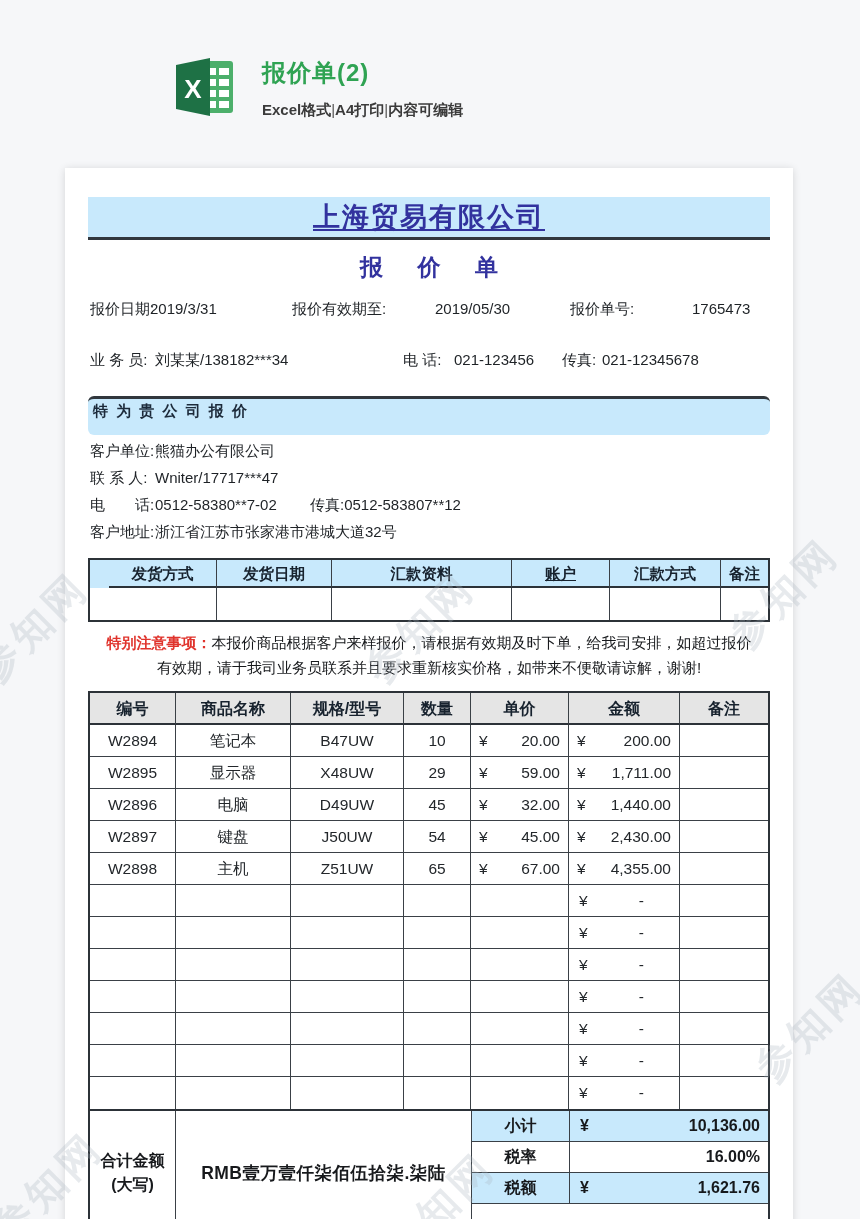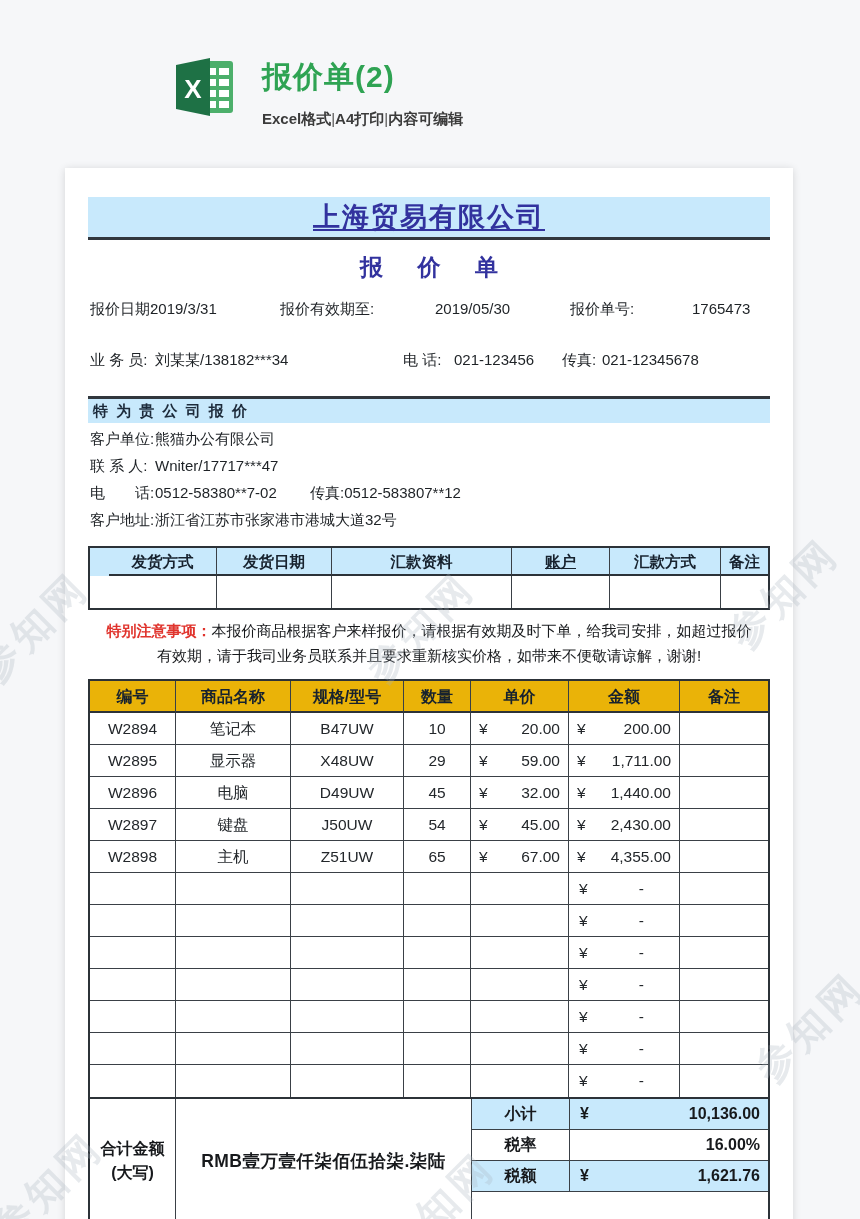--- a/index.html
+++ b/index.html
@@ -8,21 +8,21 @@
     position: relative;
     background: #f6f7f9;
     font-family: "Liberation Sans", "DejaVu Sans", sans-serif;
     color: #1e2226;
   }
 
   
   .top-header { position: absolute; left: 172px; top: 55px; display: flex; gap: 26px; }
   .xl-icon { width: 64px; height: 64px; flex: 0 0 auto; }
   .head-text { padding-top: 2px; }
-  .page-title { font-size: 30px; font-weight: bold; color: #2fa353; letter-spacing: 1px; }
+  .page-title { font-size: 24px; font-weight: bold; color: #2fa353; letter-spacing: 1px; }
   .page-sub { margin-top: 12px; display: flex; gap: 0; font-size: 15px; font-weight: bold; color: #3b3b3b; }
   .page-sub .divider { color: #555; font-weight: normal; }
 
   
   .card {
     position: absolute; left: 65px; top: 168px;
     width: 728px; height: 1105px;
     background: #ffffff;
     box-shadow: 0 1px 8px rgba(0,0,0,.14);
     padding: 0 23px;
@@ -47,42 +47,42 @@
   }
 
   .abs-row { position: relative; height: 20px; font-size: 15px; }
   .abs-row span { position: absolute; top: 0; white-space: nowrap; }
 
   .meta-row { margin-top: 17px; }
   .sales-row { margin-top: 31px; }
   .addr-row { margin-top: 10px; }
 
   .section-bar {
-    margin-top: 25px; height: 27px;
+    margin-top: 25px; height: 39px;
     background: #c8e9fc; border-top: 3px solid #31373d;
     font-size: 15px; font-weight: bold; color: #1c2a3a;
-    line-height: 24px; padding-left: 5px; letter-spacing: 2px;
+    line-height: 24px; padding-left: 5px; letter-spacing: 2px; border-radius: 6px;
   }
   .cust-row { height: 27px; font-size: 15px; }
   .cust-first { margin-top: 7px; }
 
   
   .grid-table { border: 2px solid #2c3238; margin-top: 8px; }
   .g-row { display: flex; }
   .g-row > div { border-right: 1px solid #3a4046; overflow: hidden; }
   .g-row > div:last-child { border-right: none; }
   .g-head { background: #c8e9fc; font-weight: bold; font-size: 15.5px; color: #17222e; }
   .g-head > div { height: 28px; line-height: 27px; text-align: center; border-bottom: 2px solid #2c3238; }
   .ship-empty > div { height: 32px; }
 
   .s1 { width: 108px; margin-left: 19px; } .s2 { width: 115px; } .s3 { width: 180px; }
   .s4 { width: 98px; text-decoration: underline; } .s5 { width: 111px; } .s6 { flex: 1; }
 
   .items-table { margin-top: 11px; border: 2px solid #2c3238; }
-  .i-head { display: flex; background: #eab308; font-weight: bold; font-size: 16px; color: #17222e; align-items: center; }
+  .i-head { display: flex; background: #e5e5e5; font-weight: bold; font-size: 16px; color: #17222e; align-items: center; }
   .i-head > div { height: 32px; line-height: 31px; text-align: center; border-right: 1px solid #3a4046; border-bottom: 2px solid #2c3238; }
   .i-head > div:last-child { border-right: none; }
   .i-row { display: flex; font-size: 15.5px; color: #23272b; }
   .i-row > div { height: 32px; line-height: 31px; border-right: 1px solid #3a4046; border-bottom: 1px solid #3a4046; text-align: center; }
   .i-row > div:last-child { border-right: none; }
   .i-row.last > div { border-bottom: none; }
   .c1 { width: 86px; } .c2 { width: 115px; } .c3 { width: 113px; }
   .c4 { width: 67px; } .c5 { width: 98px; } .c6 { width: 111px; } .c7 { flex: 1; }
   .money { display: flex; justify-content: space-between; padding: 0 8px; text-align: left; }
   .money .cur { text-align: left; }
@@ -156,21 +156,21 @@
 
   <div class="company-bar">
     <span>上海贸易有限公司</span>
   </div>
 
   <div class="doc-title">报 价 单</div>
 
   <div class="abs-row meta-row">
     <span style="left:2px">报价日期:</span>
     <span style="left:62px">2019/3/31</span>
-    <span style="left:192px">报价有效期至:</span>
+    <span style="left:204px">报价有效期至:</span>
     <span style="left:347px">2019/05/30</span>
     <span style="left:482px">报价单号:</span>
     <span style="left:604px">1765473</span>
   </div>
 
   <div class="abs-row sales-row">
     <span style="left:2px">业 务 员:</span>
     <span style="left:67px">刘某某/138182***34</span>
     <span style="left:315px">电 话:</span>
     <span style="left:366px">021-123456</span>

